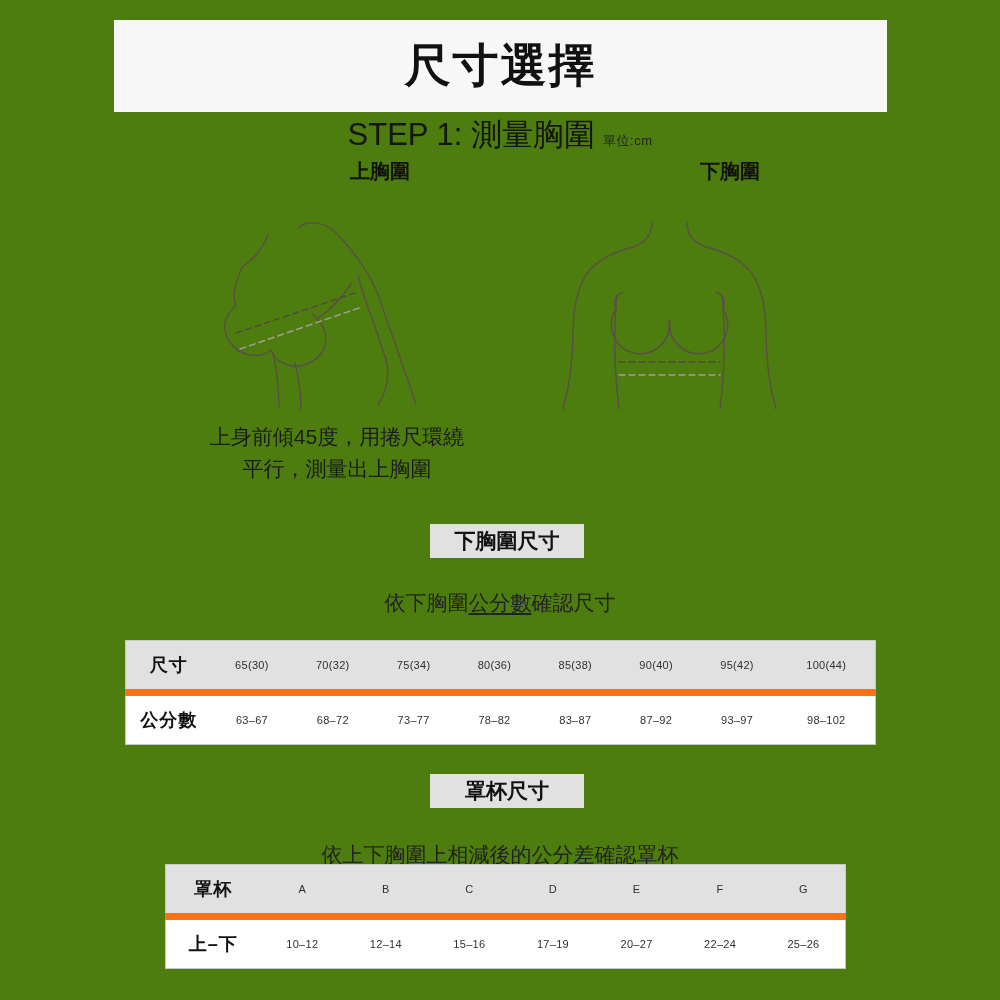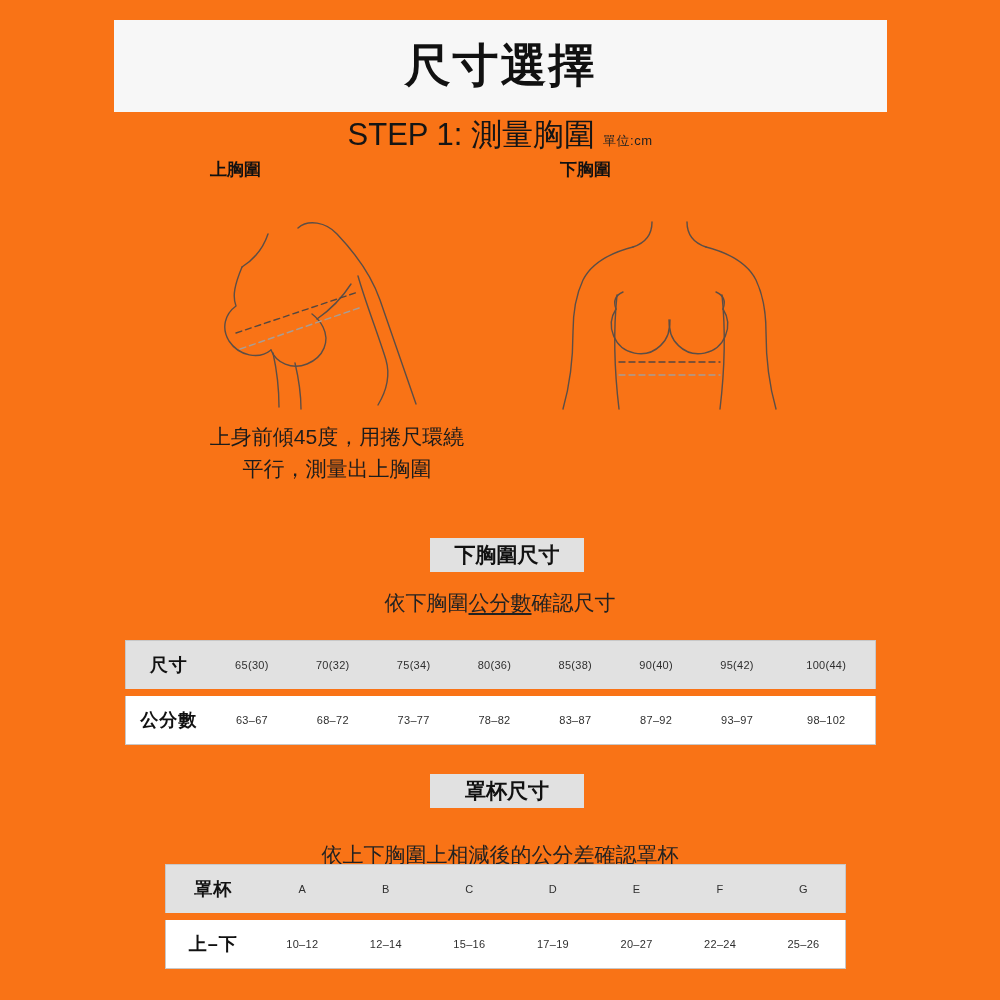--- a/index.html
+++ b/index.html
@@ -1,54 +1,54 @@
 <!DOCTYPE html>
 <html><head>
 <meta charset="utf-8">
 <style>
   html,body{margin:0;padding:0;background:#fff;}
   body{
     width:1000px;height:1000px;position:relative;overflow:hidden;
     font-family:"Liberation Sans","DejaVu Sans",sans-serif;
     color:#1a1a1a;-webkit-font-smoothing:antialiased;
   }
-  .canvas{position:absolute;inset:0;width:1000px;height:1000px;background:#f97316;}
+  .canvas{position:absolute;inset:0;width:1000px;height:1000px;background:#4d7c0f;}
 
   
   .title-band{
     position:absolute;left:114px;top:20px;width:773px;height:92px;
     background:#f7f7f7;display:flex;align-items:center;justify-content:center;
   }
   .title-band h1{margin:0;font-size:46px;font-weight:700;letter-spacing:2px;color:#111;}
 
   
   .step{position:absolute;left:0;top:114px;width:100%;text-align:center;font-size:31px;color:#151515;white-space:nowrap;}
   .step .unit{font-size:13px;color:#222;margin-left:8px;letter-spacing:0.5px;}
 
   
-  .col-label{position:absolute;top:158px;width:200px;text-align:left;font-size:17px;font-weight:700;color:#111;}
+  .col-label{position:absolute;top:158px;width:200px;text-align:right;font-size:20px;font-weight:700;color:#111;}
   .col-label.left{left:210px;}
   .col-label.right{left:560px;}
 
   
   .diagram{position:absolute;top:212px;width:290px;height:200px;}
   .diagram.left{left:190px;}
   .diagram.right{left:550px;}
 
   
   .desc{position:absolute;top:421px;width:340px;text-align:center;font-size:21px;line-height:32px;color:#1c1c1c;}
   .desc.left{left:167px;}
   .desc.right{left:497px;}
 
   
   .badge{
     position:absolute;left:430px;width:154px;height:34px;line-height:34px;
     background:#e1e1e1;text-align:center;font-size:21px;font-weight:700;color:#111;
   }
-  .badge.b1{top:538px;}
+  .badge.b1{top:524px;}
   .badge.b2{top:774px;}
 
   
   .caption{position:absolute;left:0;width:100%;text-align:center;font-size:21px;color:#222;}
   .caption.c1{top:589px;}
   .caption.c2{top:841px;}
   .caption .u{text-decoration:underline;text-underline-offset:3px;}
 
   
   table.tbl{

